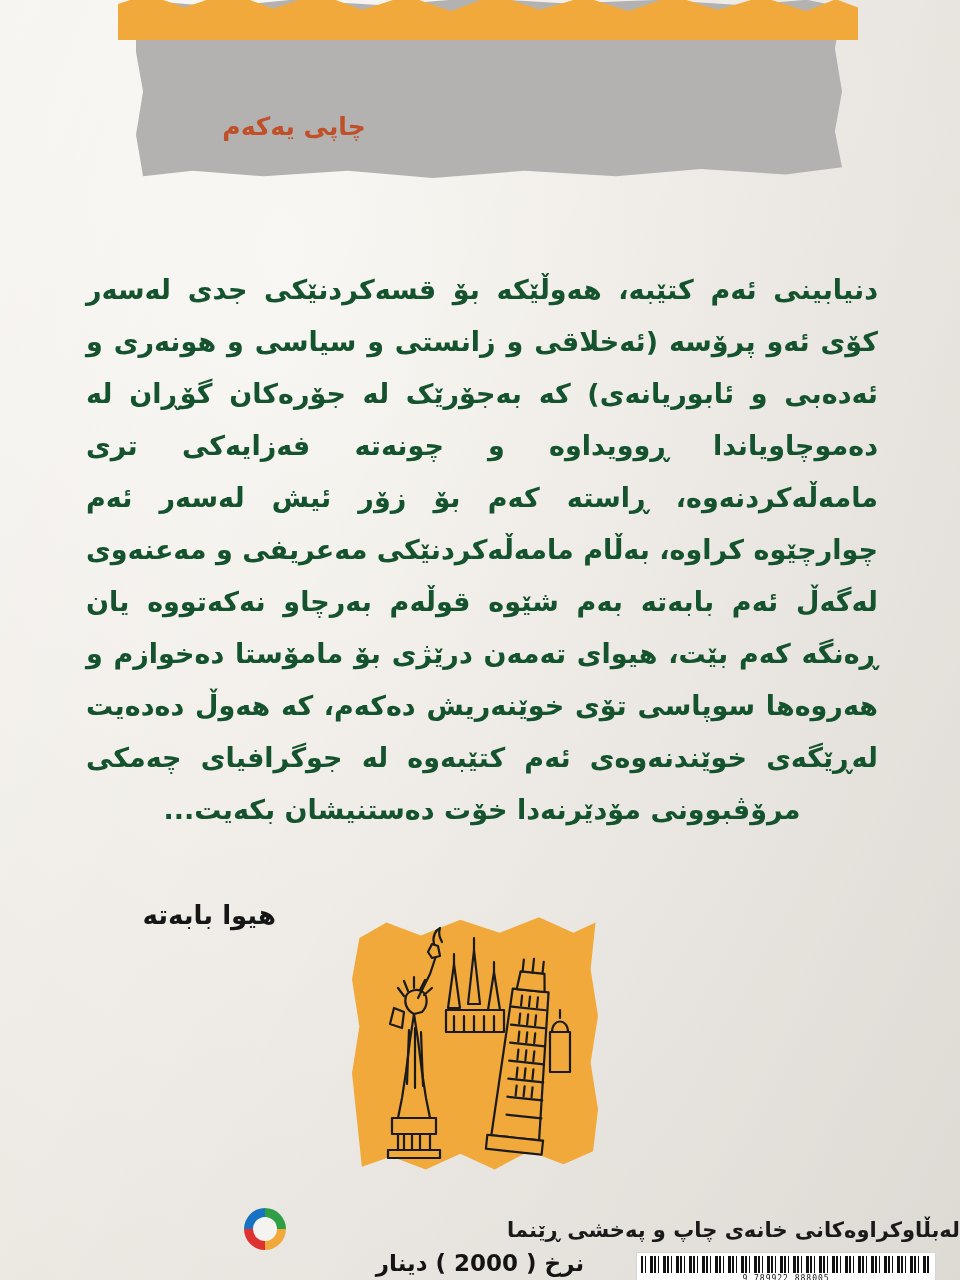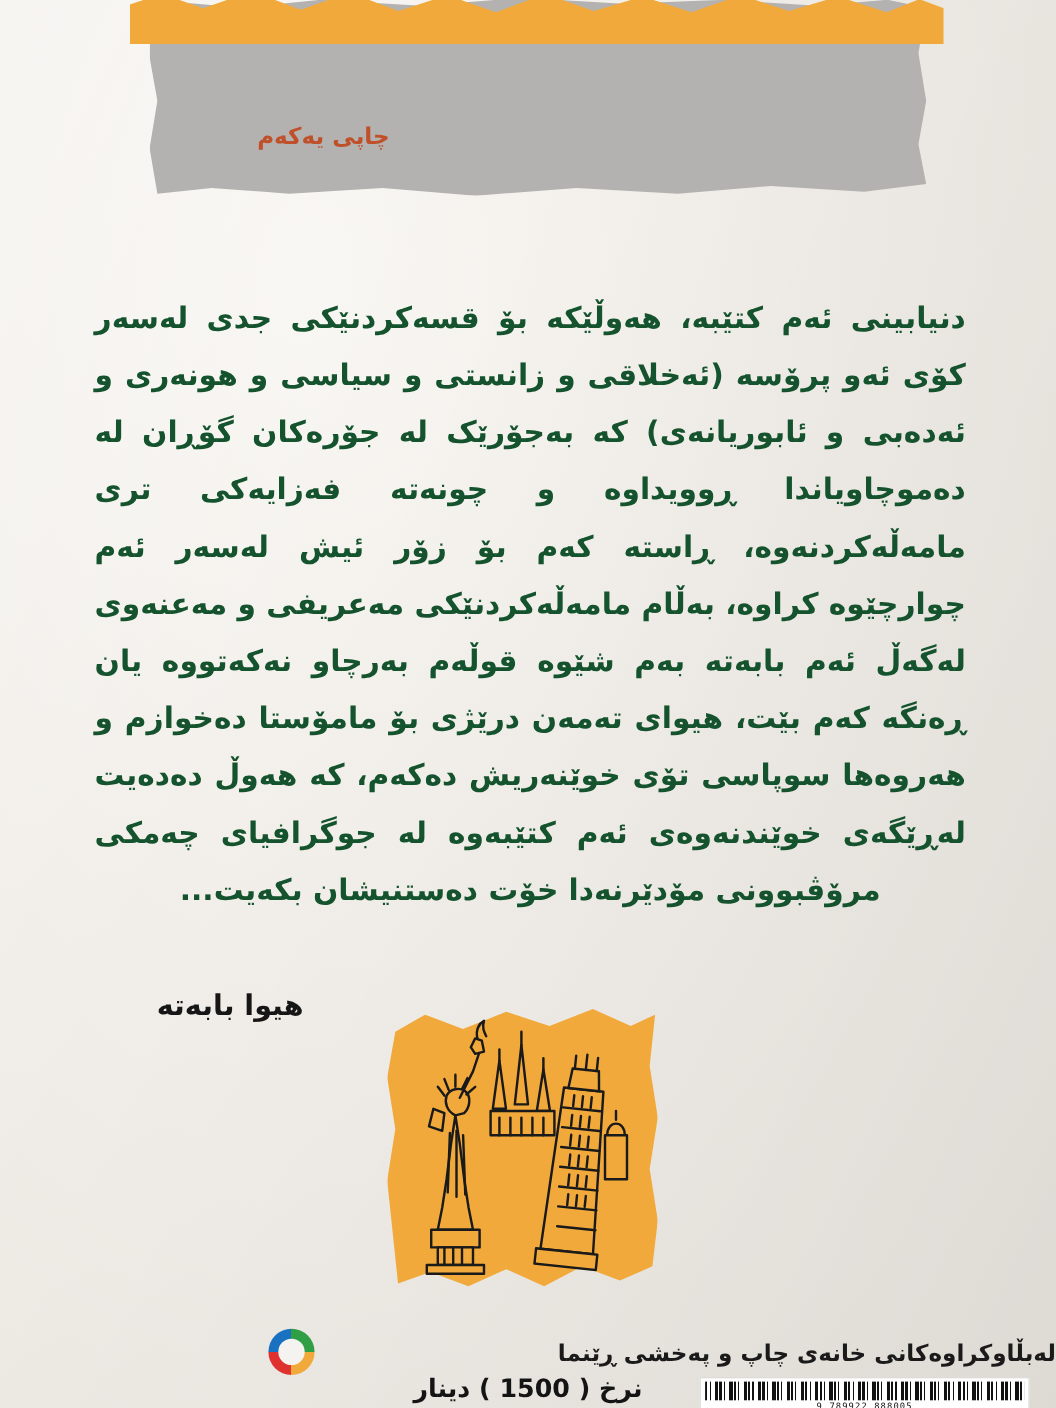--- a/index.html
+++ b/index.html
@@ -101,21 +101,21 @@
     padding-left: 90px;
   }
   .edition-note {
     position: absolute;
     left: 26px;
     top: 118px;
     width: 300px;
     text-align: center;
     direction: rtl;
     font-family: "DejaVu Sans", sans-serif;
-    font-size: 21px;
+    font-size: 25px;
     color: #c0502a;
     font-weight: bold;
   }
 
   
   .blurb {
     position: absolute;
     left: 86px;
     top: 264px;
     width: 792px;
@@ -310,18 +310,18 @@
       <path d="M208 106 L208 98"></path>
     </g>
   </svg>
 </div>
 
 <div class="pub-logo">
   <div class="ring"></div>
   <div class="inner"></div>
 </div>
 <div class="publisher">لەبڵاوکراوەکانی خانەی چاپ و پەخشی ڕێنما</div>
-<div class="price">نرخ ( 1500 ) دینار</div>
+<div class="price">نرخ ( 2000 ) دینار</div>
 
 <div class="barcode">
   <div class="bars"></div>
   <div class="num">9 789922 888005</div>
 </div>
 
 </body></html>

